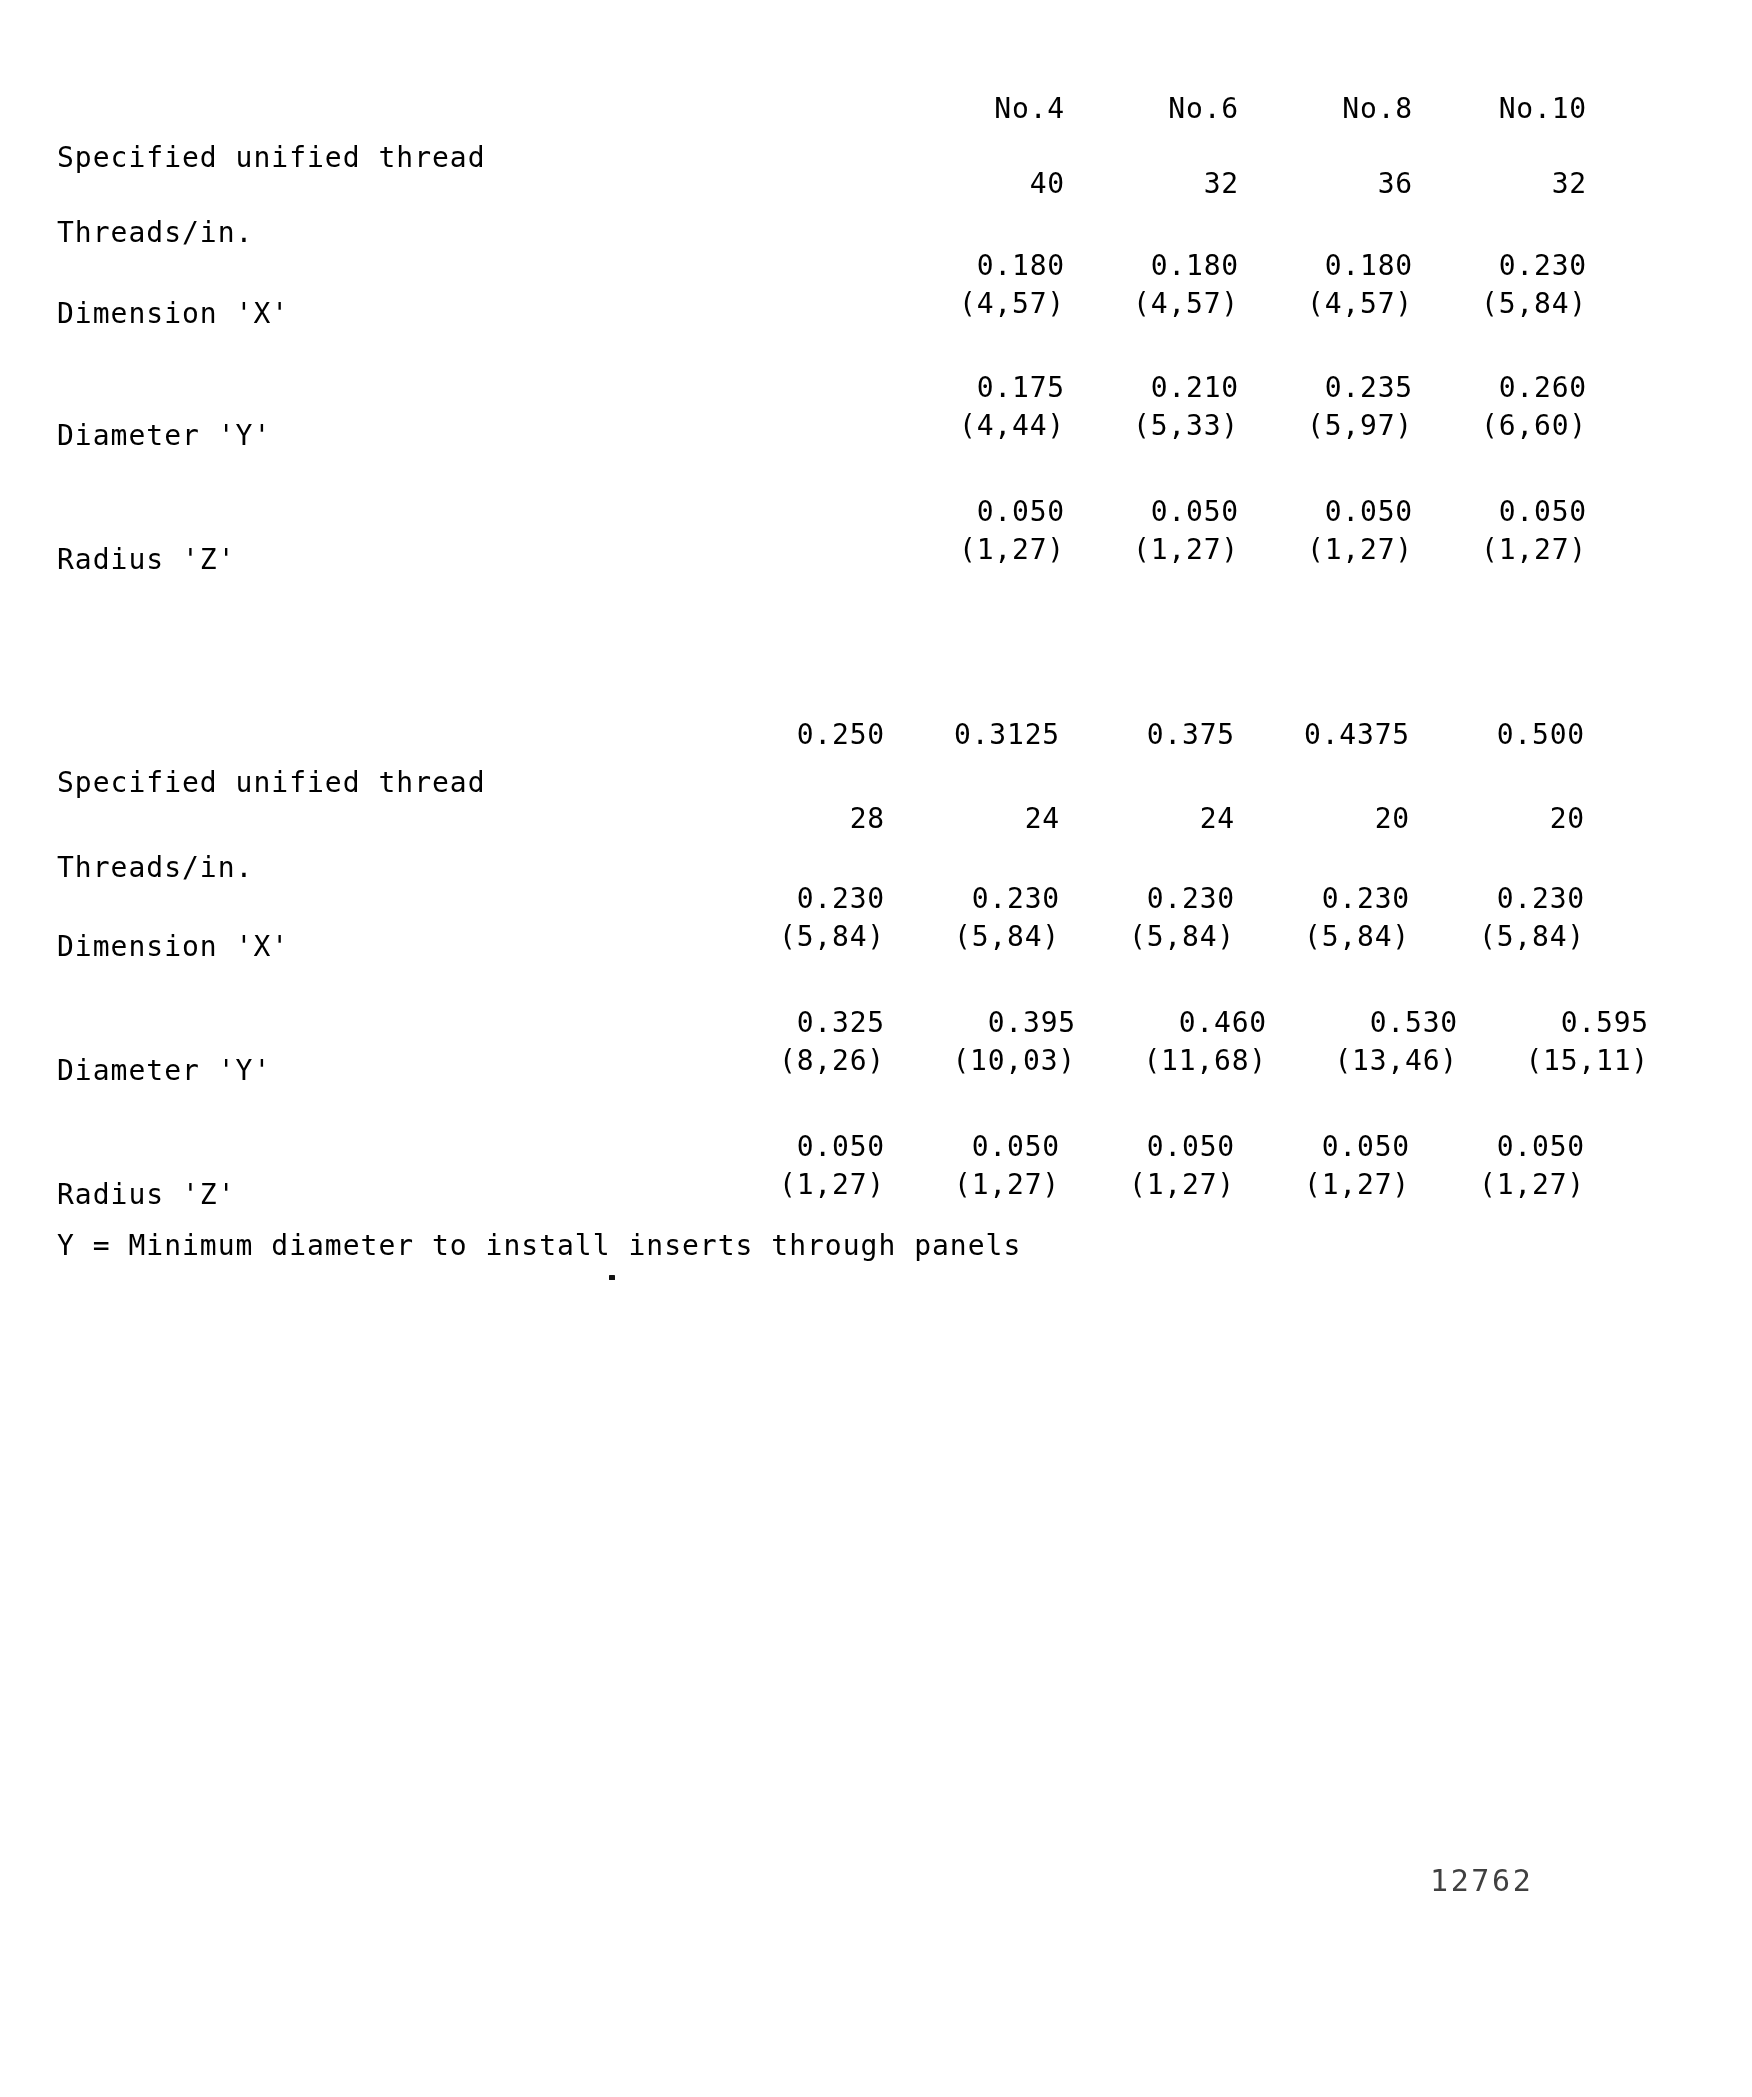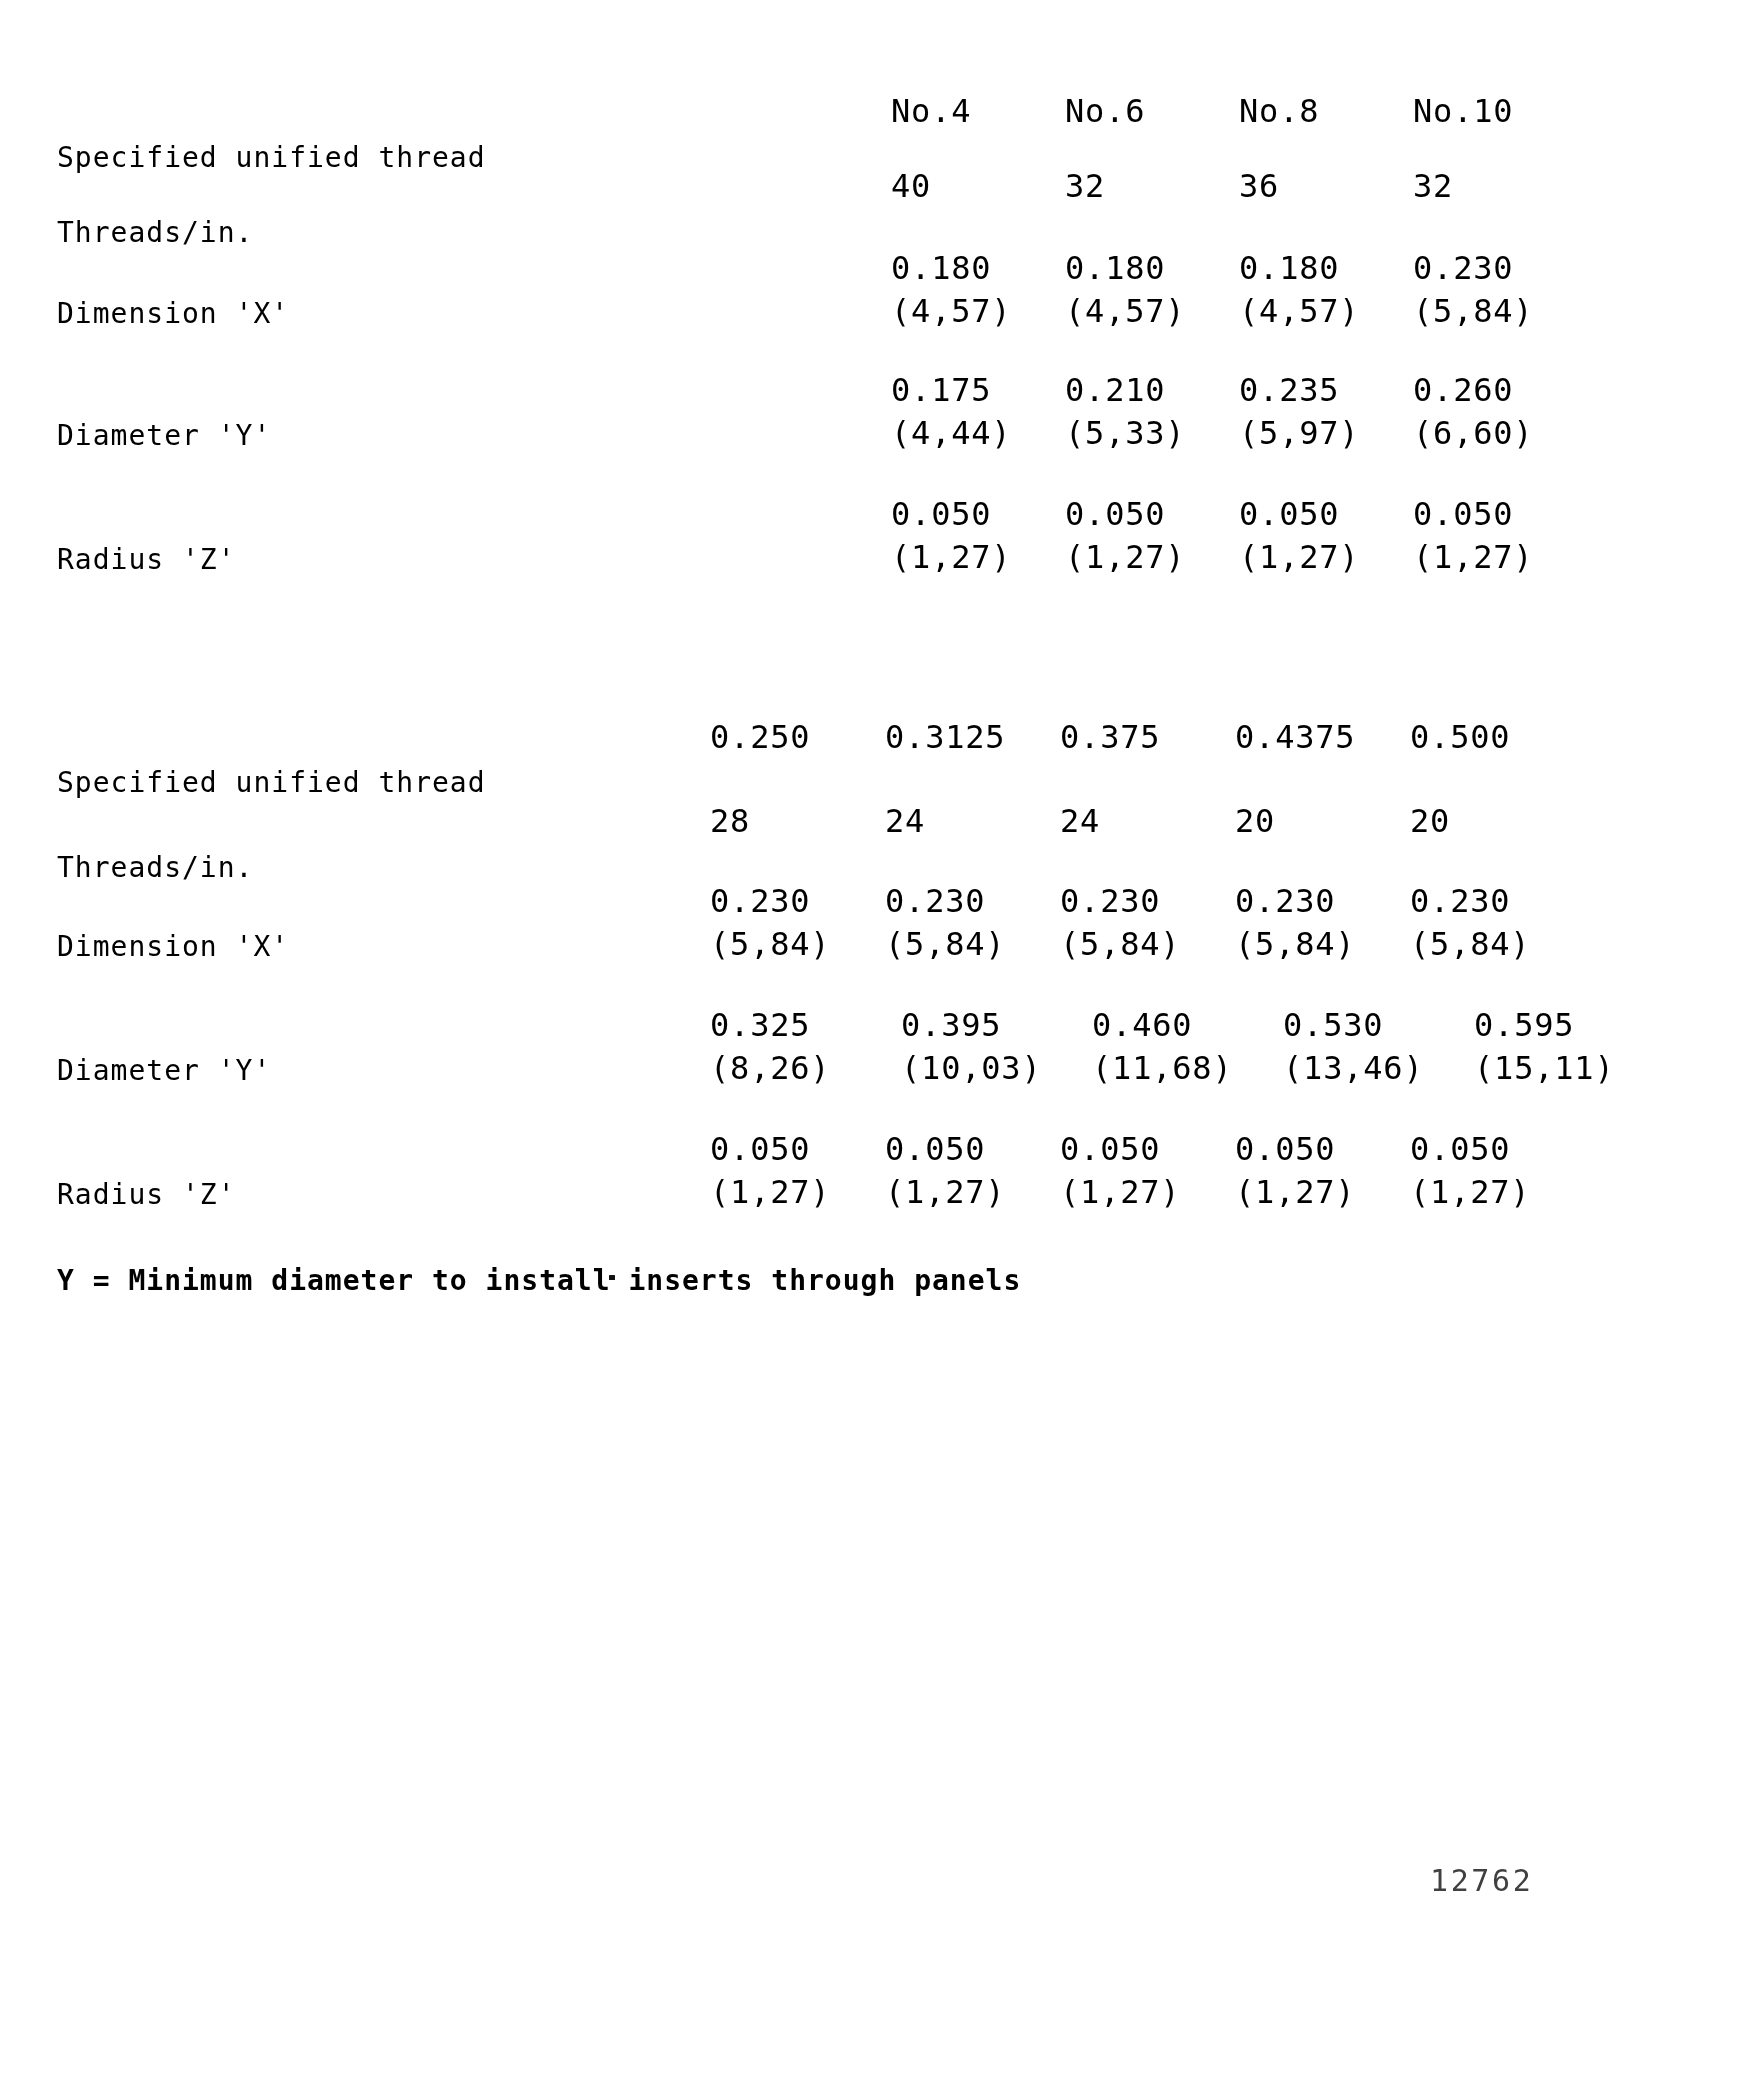--- a/index.html
+++ b/index.html
@@ -43,23 +43,23 @@
     margin-top: 33px;
   }
 
   .cells {
     position: absolute;
     top: 0;
     display: flex;
   }
 
   .cell {
-    text-align: left;
-    white-space: pre;
-    font-size: 32px;
+    text-align: right;
+    white-space: pre;
+    font-size: 28px;
     letter-spacing: 0.8px;
     line-height: 1.33;
   }
 
   .cell .metric {
     display: block;
   }
 
   
   .t1 .cells { left: 891px; }
@@ -211,20 +211,20 @@
           <div class="cell"><span class="metric">0.050</span><span class="metric">(1,27)</span></div>
           <div class="cell"><span class="metric">0.050</span><span class="metric">(1,27)</span></div>
           <div class="cell"><span class="metric">0.050</span><span class="metric">(1,27)</span></div>
         </div>
     </div>
 
   </div>
 
   <div class="speck" style="left:609px; top:1275px; width:5.8px; height:4.5px;"></div>
 
-  <div class="footnotes" style="top:1262px;font-weight:bold;">
+  <div class="footnotes" style="top:1227px;">
     <div class="footnote">Y = Minimum diameter to install inserts through panels</div>
   </div>
 
   <div class="page-number" style="left:1430px; top:1863px;">12762</div>
 
 </div>
 
 
 </body></html>

